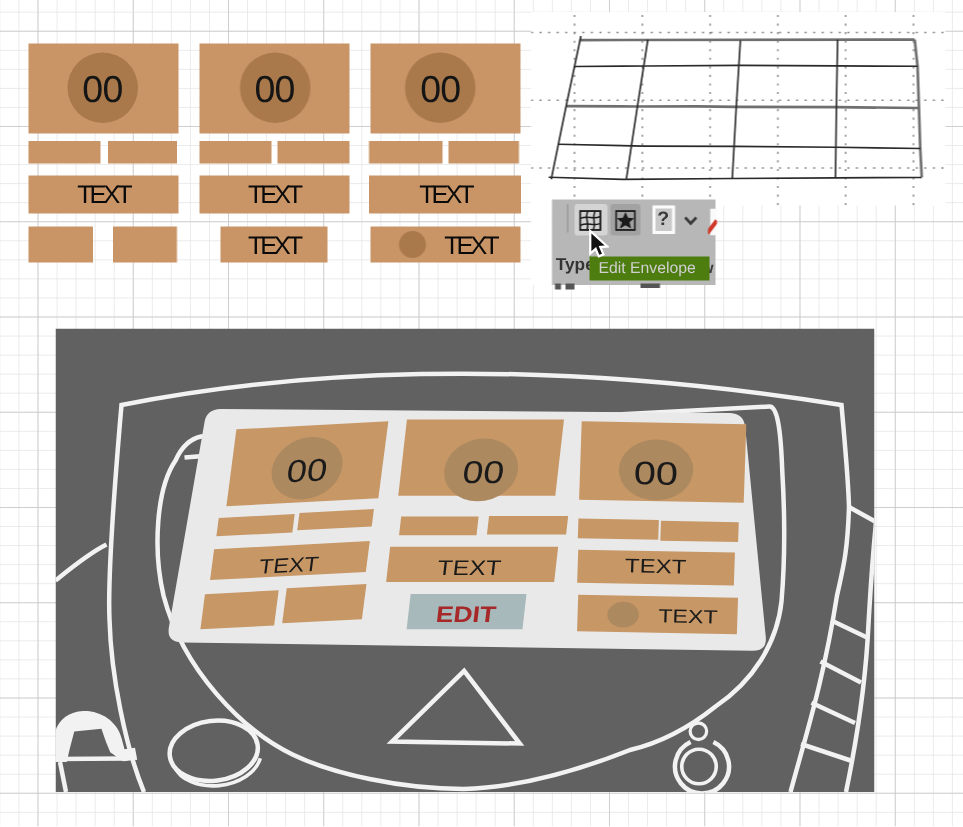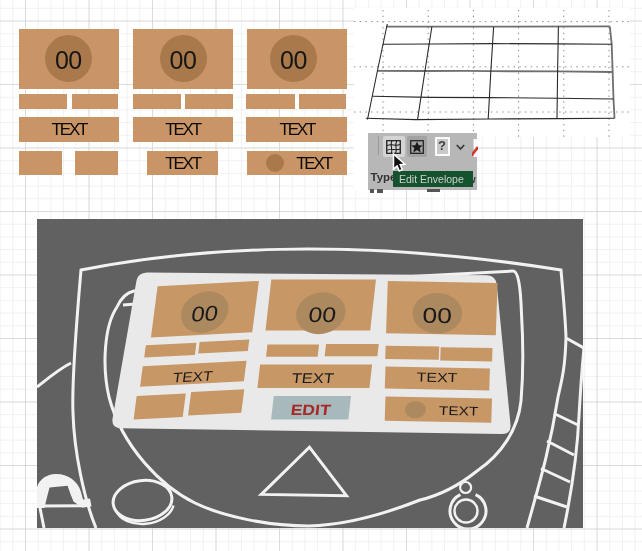--- a/index.html
+++ b/index.html
@@ -139,21 +139,21 @@
 
 <div class="abs txt" style="left:370.5px;top:170.5px;font-size:11.5px;font-weight:bold;color:#333333;">Type</div>
 
 <div class="abs" style="left:370px;top:189px;width:4px;height:3.5px;background:#555;"></div>
 <div class="abs" style="left:376.5px;top:189px;width:6px;height:3.5px;background:#555;"></div>
 
 <div class="abs" style="left:427px;top:189px;width:13px;height:3px;background:#555;"></div>
 
 <div class="abs txt" style="left:467.5px;top:172.5px;font-size:10.5px;font-weight:bold;color:#3a3a3a;">w</div>
 
-<div class="abs txt" style="left:392.5px;top:171px;width:80px;height:16px;background:#14532d;color:#d0d0d0;font-size:10.5px;line-height:16px;padding-left:6.5px;box-sizing:border-box;">Edit Envelope</div>
+<div class="abs txt" style="left:392.5px;top:171px;width:80px;height:16px;background:#4d7c0f;color:#d0d0d0;font-size:10.5px;line-height:16px;padding-left:6.5px;box-sizing:border-box;">Edit Envelope</div>
 
 <svg class="abs" style="left:389.5px;top:152px;" width="16" height="21" viewBox="0 0 16 21">
   <path d="M3.5,2 L3.5,17 L7.1,13.9 L9.2,18.9 L12.3,17.6 L10.2,12.7 L14.9,12.3 Z" fill="#111" stroke="#fff" stroke-width="1.5"></path>
 </svg>
 
 <svg class="abs" style="left:37px;top:219px;" width="546" height="309" viewBox="0 0 546 309">
 
   <rect width="546" height="309" fill="#616161"></rect>
   <g fill="none" stroke="#f2f2f2" stroke-width="3">
 

